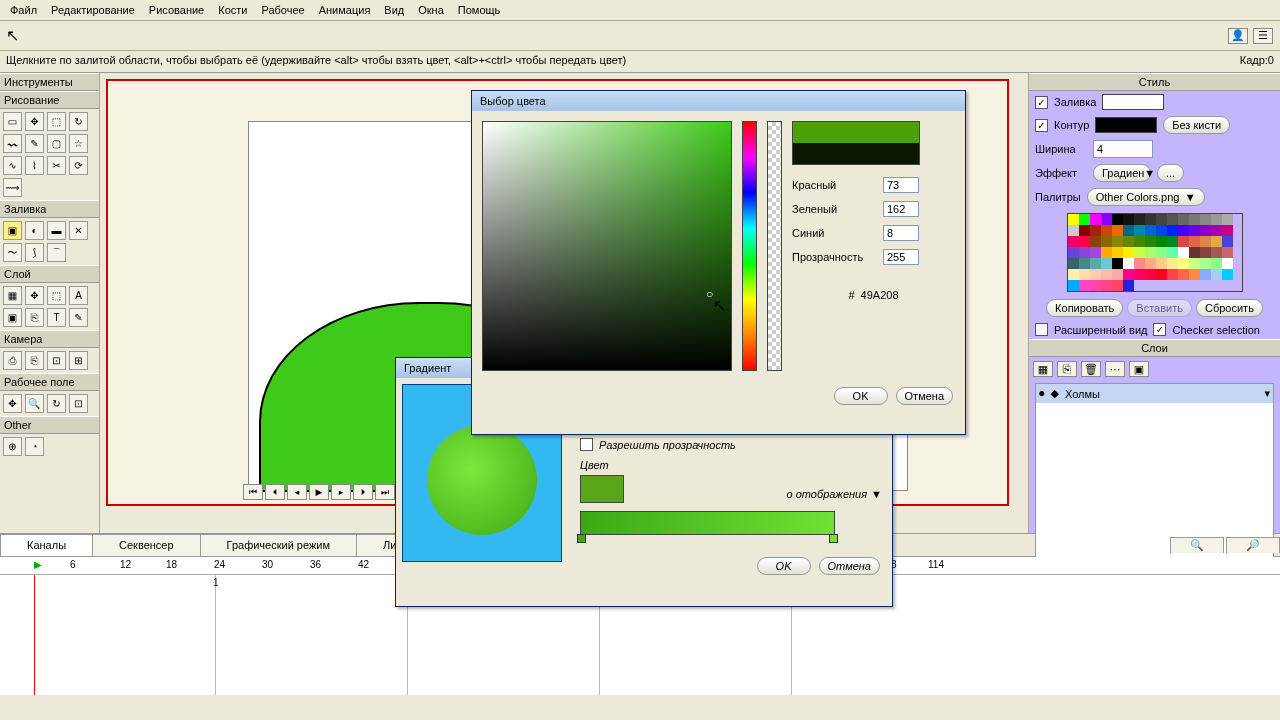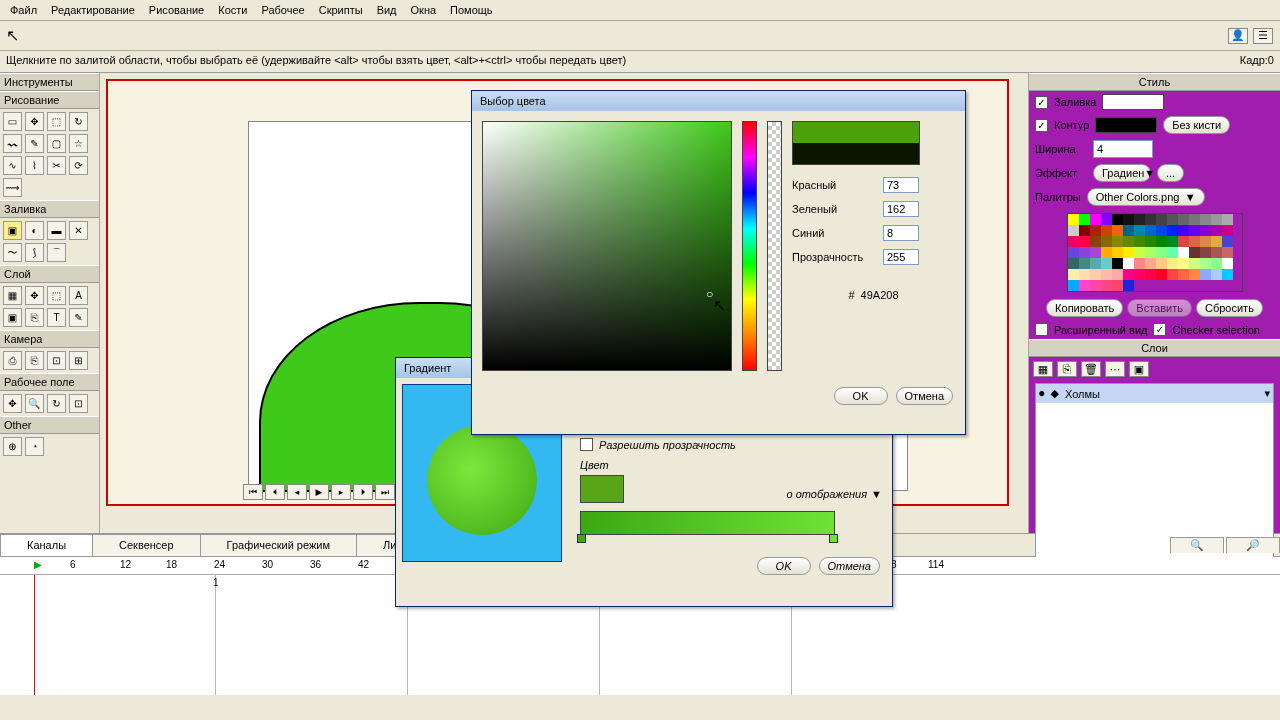--- a/index.html
+++ b/index.html
@@ -10,21 +10,21 @@
 .help-bar { height: 22px; background: #ece9d8; border-bottom: 1px solid #999; padding: 3px 6px; display:flex; justify-content:space-between;}
 .main { display: flex; height: 460px; justify-content: center; }
 .left-panel { width: 100px; background: #ece9d8; border-right: 1px solid #aca899; }
 .left-panel .sect { font-size: 11px; background: #d6d2c2; border-top:1px solid #fff; border-bottom:1px solid #999; padding:2px 4px;}
 .left-panel .grid { display:flex; flex-wrap:wrap; padding:3px; gap:3px;}
 .left-panel .tool { width:19px; height:19px; border:1px solid #999; background:#f5f2e8; display:flex; align-items:center; justify-content:center; font-size:10px;}
 .canvas-area { flex:1; background:#ece9d8; position:relative; padding:6px;}
 .canvas-frame { border:2px solid #c00; width: 903px; height: 427px; background:#f6f3e2; position:relative; overflow:hidden;}
 .artboard { position:absolute; left:140px; top:40px; width:660px; height:370px; background:#fff; border:1px solid #888;}
 .shape-hill { position:absolute; left:10px; top:180px; width:340px; height:190px; background:#3fc91a; border:2px solid #000; border-top-left-radius:160px 120px; border-top-right-radius:160px 120px;}
-.right-panel { width: 252px; background:#a21caf; border-left:1px solid #aca899;}
+.right-panel { width: 252px; background:#c4b5fd; border-left:1px solid #aca899;}
 .right-panel .hdr { text-align:center; background:#d6d2c2; border-top:1px solid #fff; border-bottom:1px solid #999; padding:2px;}
 .right-panel .row { display:flex; align-items:center; gap:6px; padding:3px 6px;}
 .swatch { width:62px; height:16px; border:1px solid #444;}
 .input { border:1px solid #7f9db9; background:#fff; height:18px; padding:1px 3px; width:60px;}
 .btn { border:1px solid #919b9c; background:linear-gradient(#fff,#e4e2d5); padding:2px 8px; border-radius:9px; cursor:default;}
 .palette-grid { display:flex; flex-wrap:wrap; width:176px; margin:4px auto; border:1px solid #444;}
 .palette-grid div { width:11px; height:11px;}
 .layers { height:200px; background:#fff; margin:2px 6px; border:1px solid #7f9db9;}
 .layer-row { display:flex; align-items:center; gap:6px; padding:3px; background:#c5d6f2;}
 .timeline { height: 185px; background:#ece9d8; border-top:1px solid #999;}
@@ -64,21 +64,21 @@
 </style>
 </head>
 <body>
 
 <div class="menubar">
   <span>Файл</span>
   <span>Редактирование</span>
   <span>Рисование</span>
   <span>Кости</span>
   <span>Рабочее</span>
-  <span>Скрипты</span>
+  <span>Анимация</span>
   <span>Вид</span>
   <span>Окна</span>
   <span>Помощь</span>
 </div>
 
 <div class="toolbar-top">
   <span style="font-size:16px;">↖</span>
   <span>
     <span class="icon-box">👤</span>
     <span class="icon-box">☰</span>

